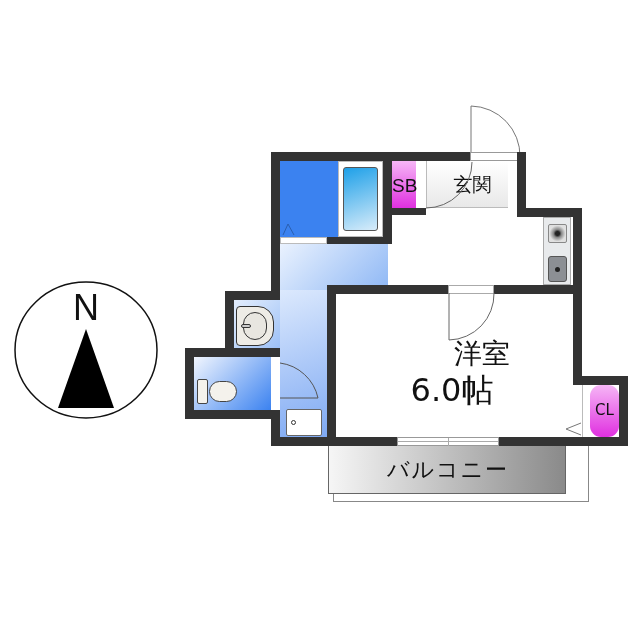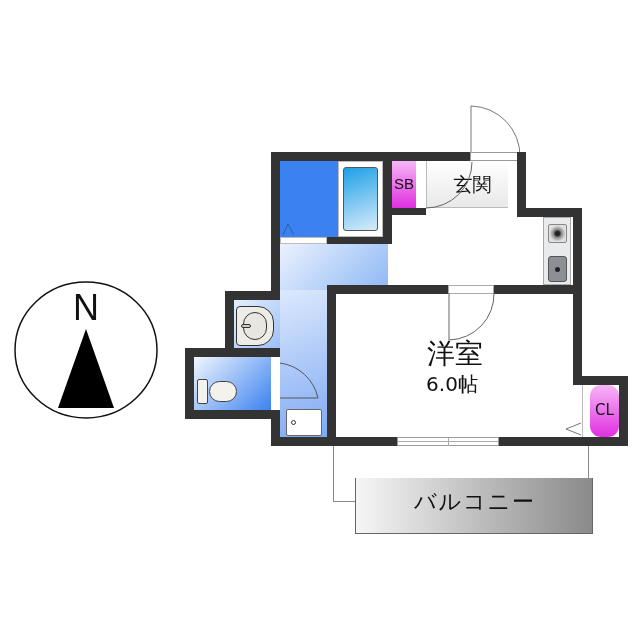--- a/index.html
+++ b/index.html
@@ -70,21 +70,21 @@
     <path d="M0,1 A45,45 0 0 1 38,36 L0,36" fill="none" stroke="#555" stroke-width="1"></path>
   </svg>
 
   <div class="abs" style="left:194px;top:357px;width:77px;height:53px;background:linear-gradient(135deg,#f2f6fe,#3b82f0);"></div>
   <div class="abs" style="left:197px;top:379px;width:45px;height:26px;">
     <div class="abs" style="left:0;top:0;width:11px;height:25px;background:#f4f2ec;border:1.5px solid #444;border-radius:2px;"></div>
     <div class="abs" style="left:12px;top:2px;width:28px;height:21px;background:#f4f2ec;border:1.5px solid #444;border-radius:12px;"></div>
   </div>
 
   <div class="abs" style="left:392px;top:161px;width:24px;height:47px;background:linear-gradient(180deg,#f6b6f6,#e030e0);">
-    <div class="abs lbl" style="left:0;top:15px;width:24px;font-size:15px;font-family:'Liberation Sans Narrow','Liberation Sans',sans-serif;">SB</div>
+    <div class="abs lbl" style="left:0;top:15px;width:24px;font-size:19px;font-family:'Liberation Sans Narrow','Liberation Sans',sans-serif;">SB</div>
   </div>
   <div class="abs wall" style="left:392px;top:208px;width:34px;height:7px;"></div>
 
   <div class="abs" style="left:426px;top:161px;width:82px;height:47px;background:linear-gradient(180deg,#ffffff,#e8e8e8);border-left:1px solid #bbb;border-bottom:1px solid #bbb;">
     <div class="abs lbl" style="left:0;top:14px;width:91px;font-size:19px;">玄関</div>
   </div>
   <svg class="abs" style="left:424px;top:160px;" width="50" height="52">
     <path d="M2,48 A46,46 0 0 0 48,2" fill="none" stroke="#666" stroke-width="1"></path>
   </svg>
 
@@ -95,34 +95,34 @@
     </div>
   </div>
 
   <div class="abs wall" style="left:327px;top:285px;width:250px;height:9px;"></div>
   <div class="abs wall" style="left:327px;top:285px;width:9px;height:161px;"></div>
   <div class="abs" style="left:448px;top:285px;width:46px;height:9px;background:#fff;border:1px solid #aaa;"></div>
   <svg class="abs" style="left:448px;top:293px;" width="50" height="50">
     <path d="M1,0 L1,47 A46,46 0 0 0 46,0" fill="none" stroke="#666" stroke-width="1"></path>
   </svg>
 
-  <div class="abs lbl" style="left:400px;top:340px;width:110px;font-size:28px;">洋室</div>
-  <div class="abs lbl" style="left:392px;top:374px;width:120px;font-size:20px;">6.0帖</div>
+  <div class="abs lbl" style="left:400px;top:340px;width:110px;font-size:28px;text-align:right;">洋室</div>
+  <div class="abs lbl" style="left:392px;top:374px;width:120px;font-size:32px;">6.0帖</div>
 
   <div class="abs" style="left:582px;top:385px;width:8px;height:52px;background:#fff;border-left:1px solid #bbb;"></div>
   <div class="abs" style="left:590px;top:385px;width:29px;height:52px;background:linear-gradient(180deg,#f6b6f6,#e030e0);border-radius:11px;">
     <div class="abs lbl" style="left:0;top:18px;width:29px;font-size:15px;">CL</div>
   </div>
   <svg class="abs" style="left:564px;top:422px;" width="18" height="14">
     <polyline points="17,1 2,7 17,13" fill="none" stroke="#777" stroke-width="1"></polyline>
   </svg>
 
   <div class="abs" style="left:397px;top:437px;width:102px;height:9px;background:#fff;border:1px solid #999;">
     <div class="abs" style="left:0;top:3px;width:100px;height:1px;background:#aaa;"></div>
     <div class="abs" style="left:50px;top:0;width:1px;height:8px;background:#aaa;"></div>
   </div>
 
   <div class="abs" style="left:333px;top:446px;width:256px;height:56px;border:1px solid #888;border-top:none;background:#fff;"></div>
-  <div class="abs" style="left:355px;top:446px;width:238px;height:56px;background:linear-gradient(90deg,#f6f6f6,#8a8a8a);border:1px solid #666;border-top:none;margin-top:32px;">
+  <div class="abs" style="left:328px;top:446px;width:238px;height:48px;background:linear-gradient(90deg,#f6f6f6,#8a8a8a);border:1px solid #666;border-top:none;">
     <div class="abs lbl" style="left:0;top:13px;width:238px;font-size:22px;letter-spacing:2px;">バルコニー</div>
   </div>
 
 </div>
 
 </body></html>

